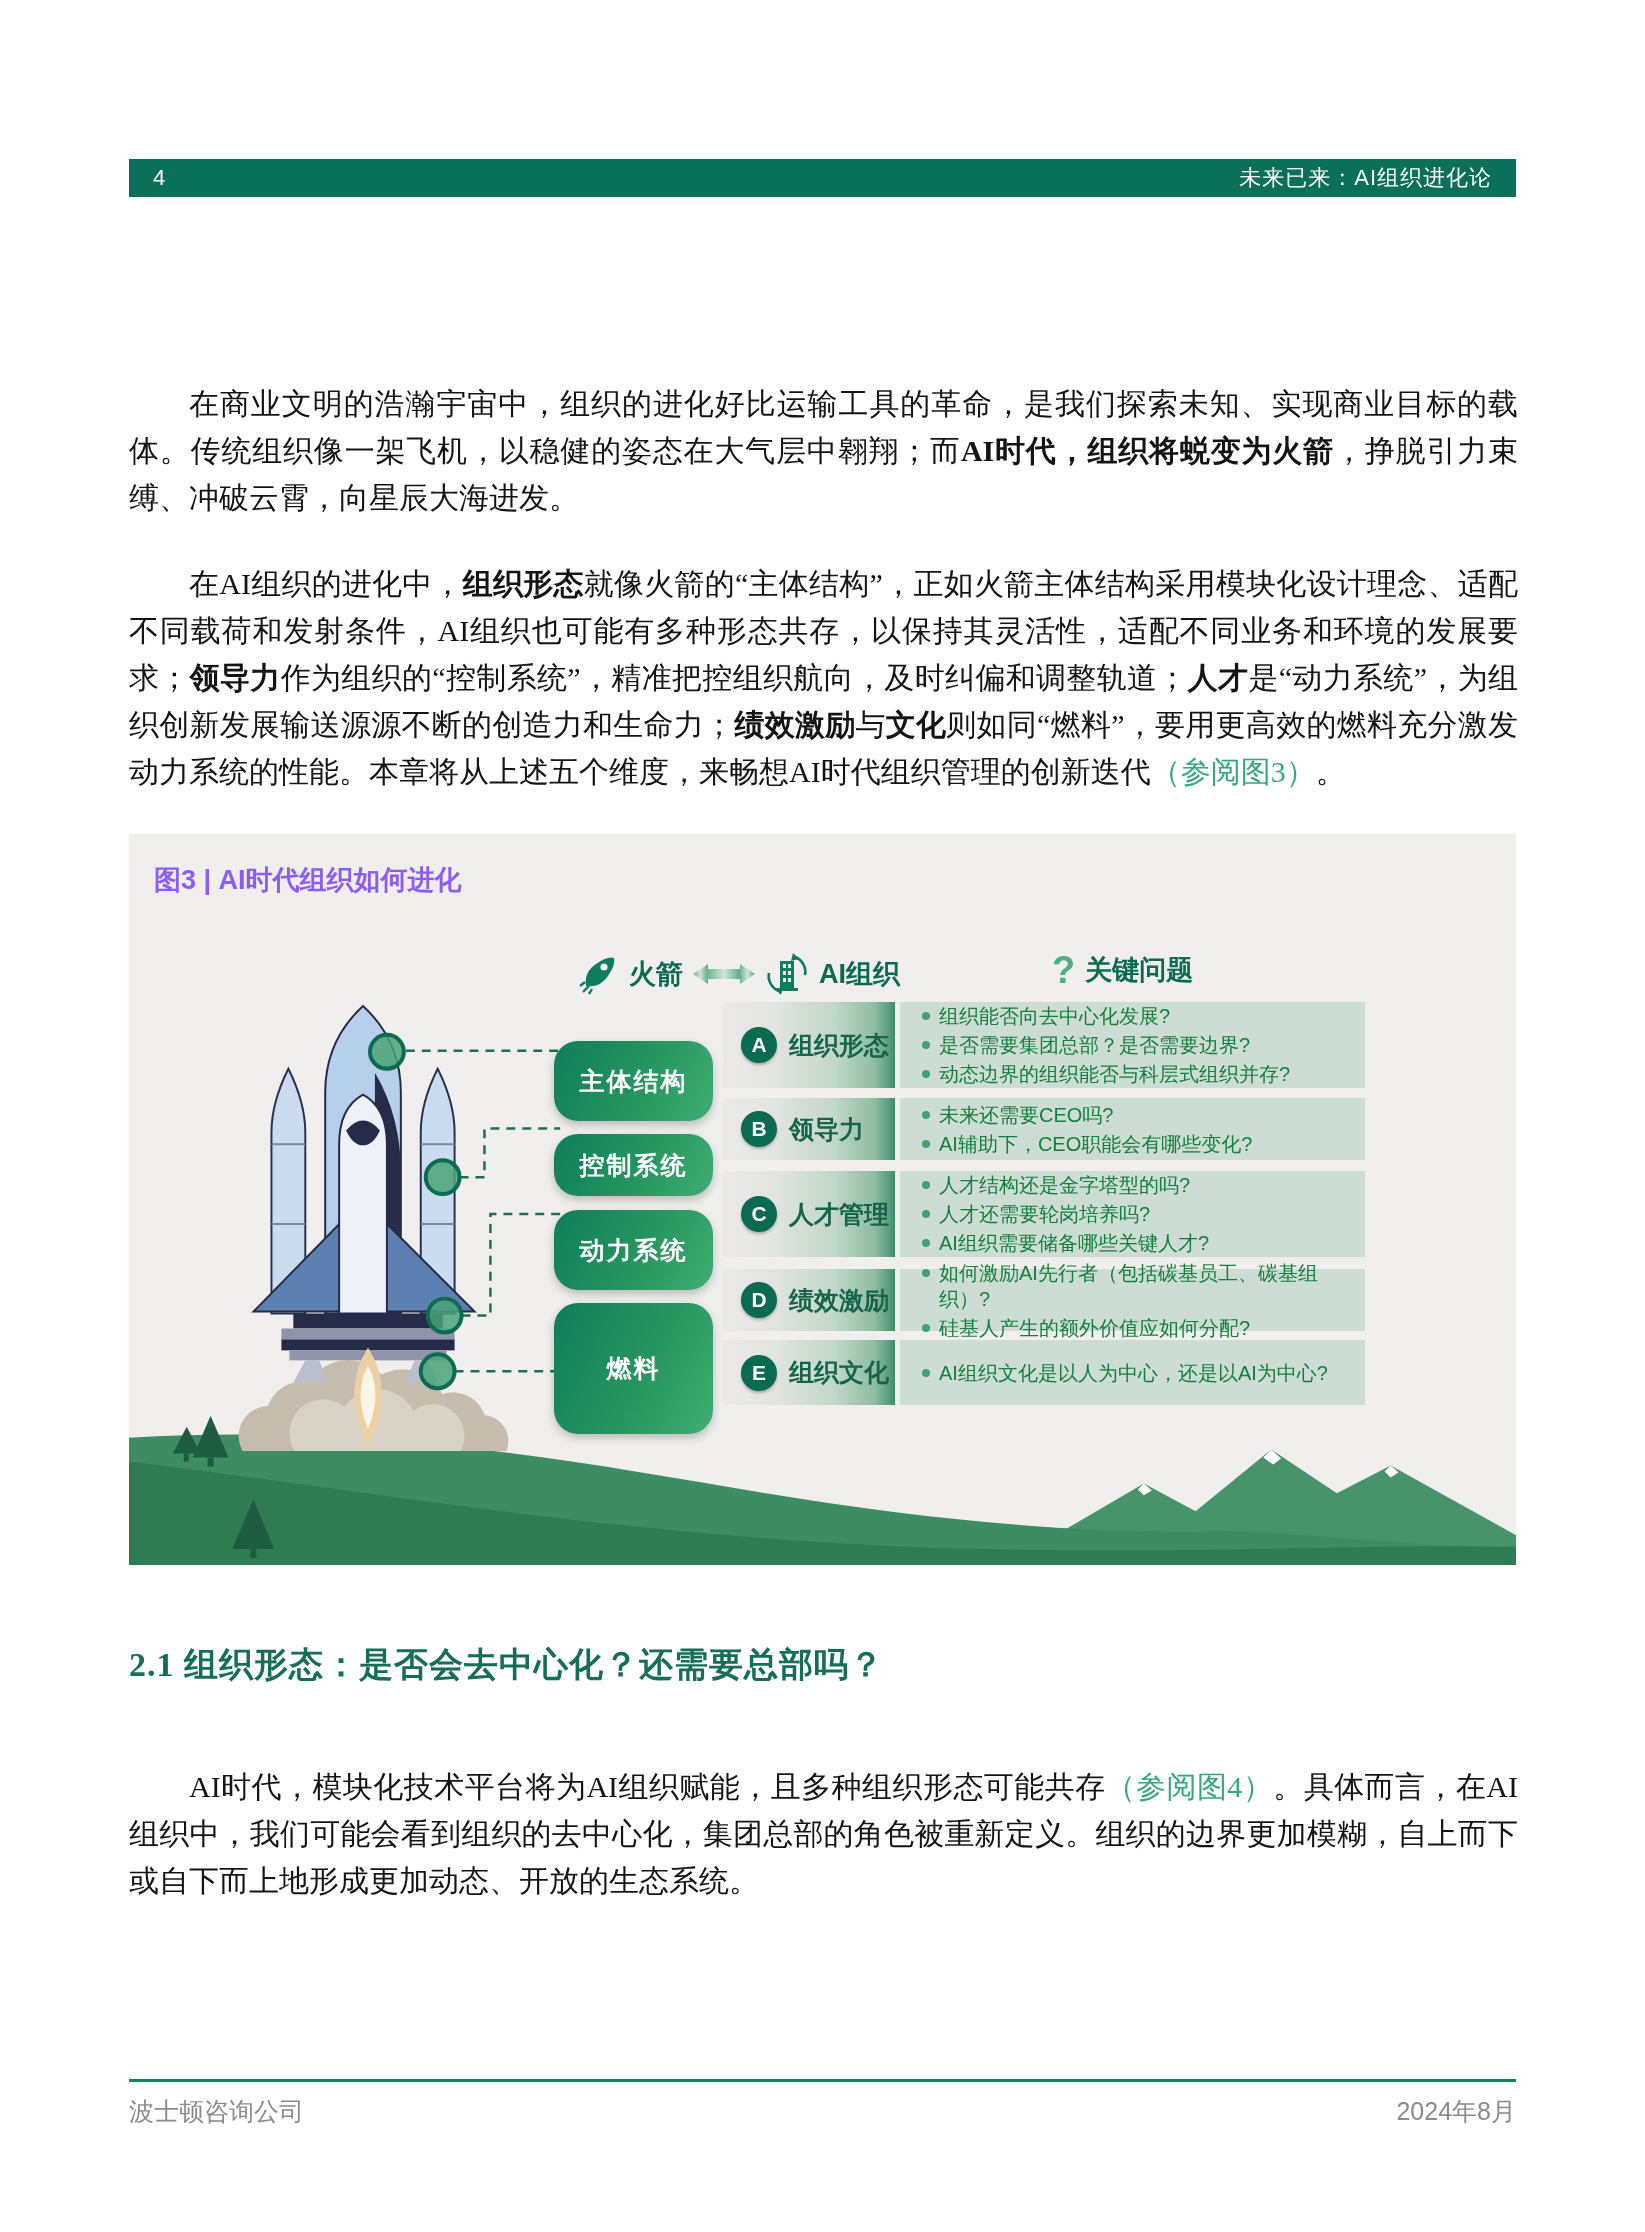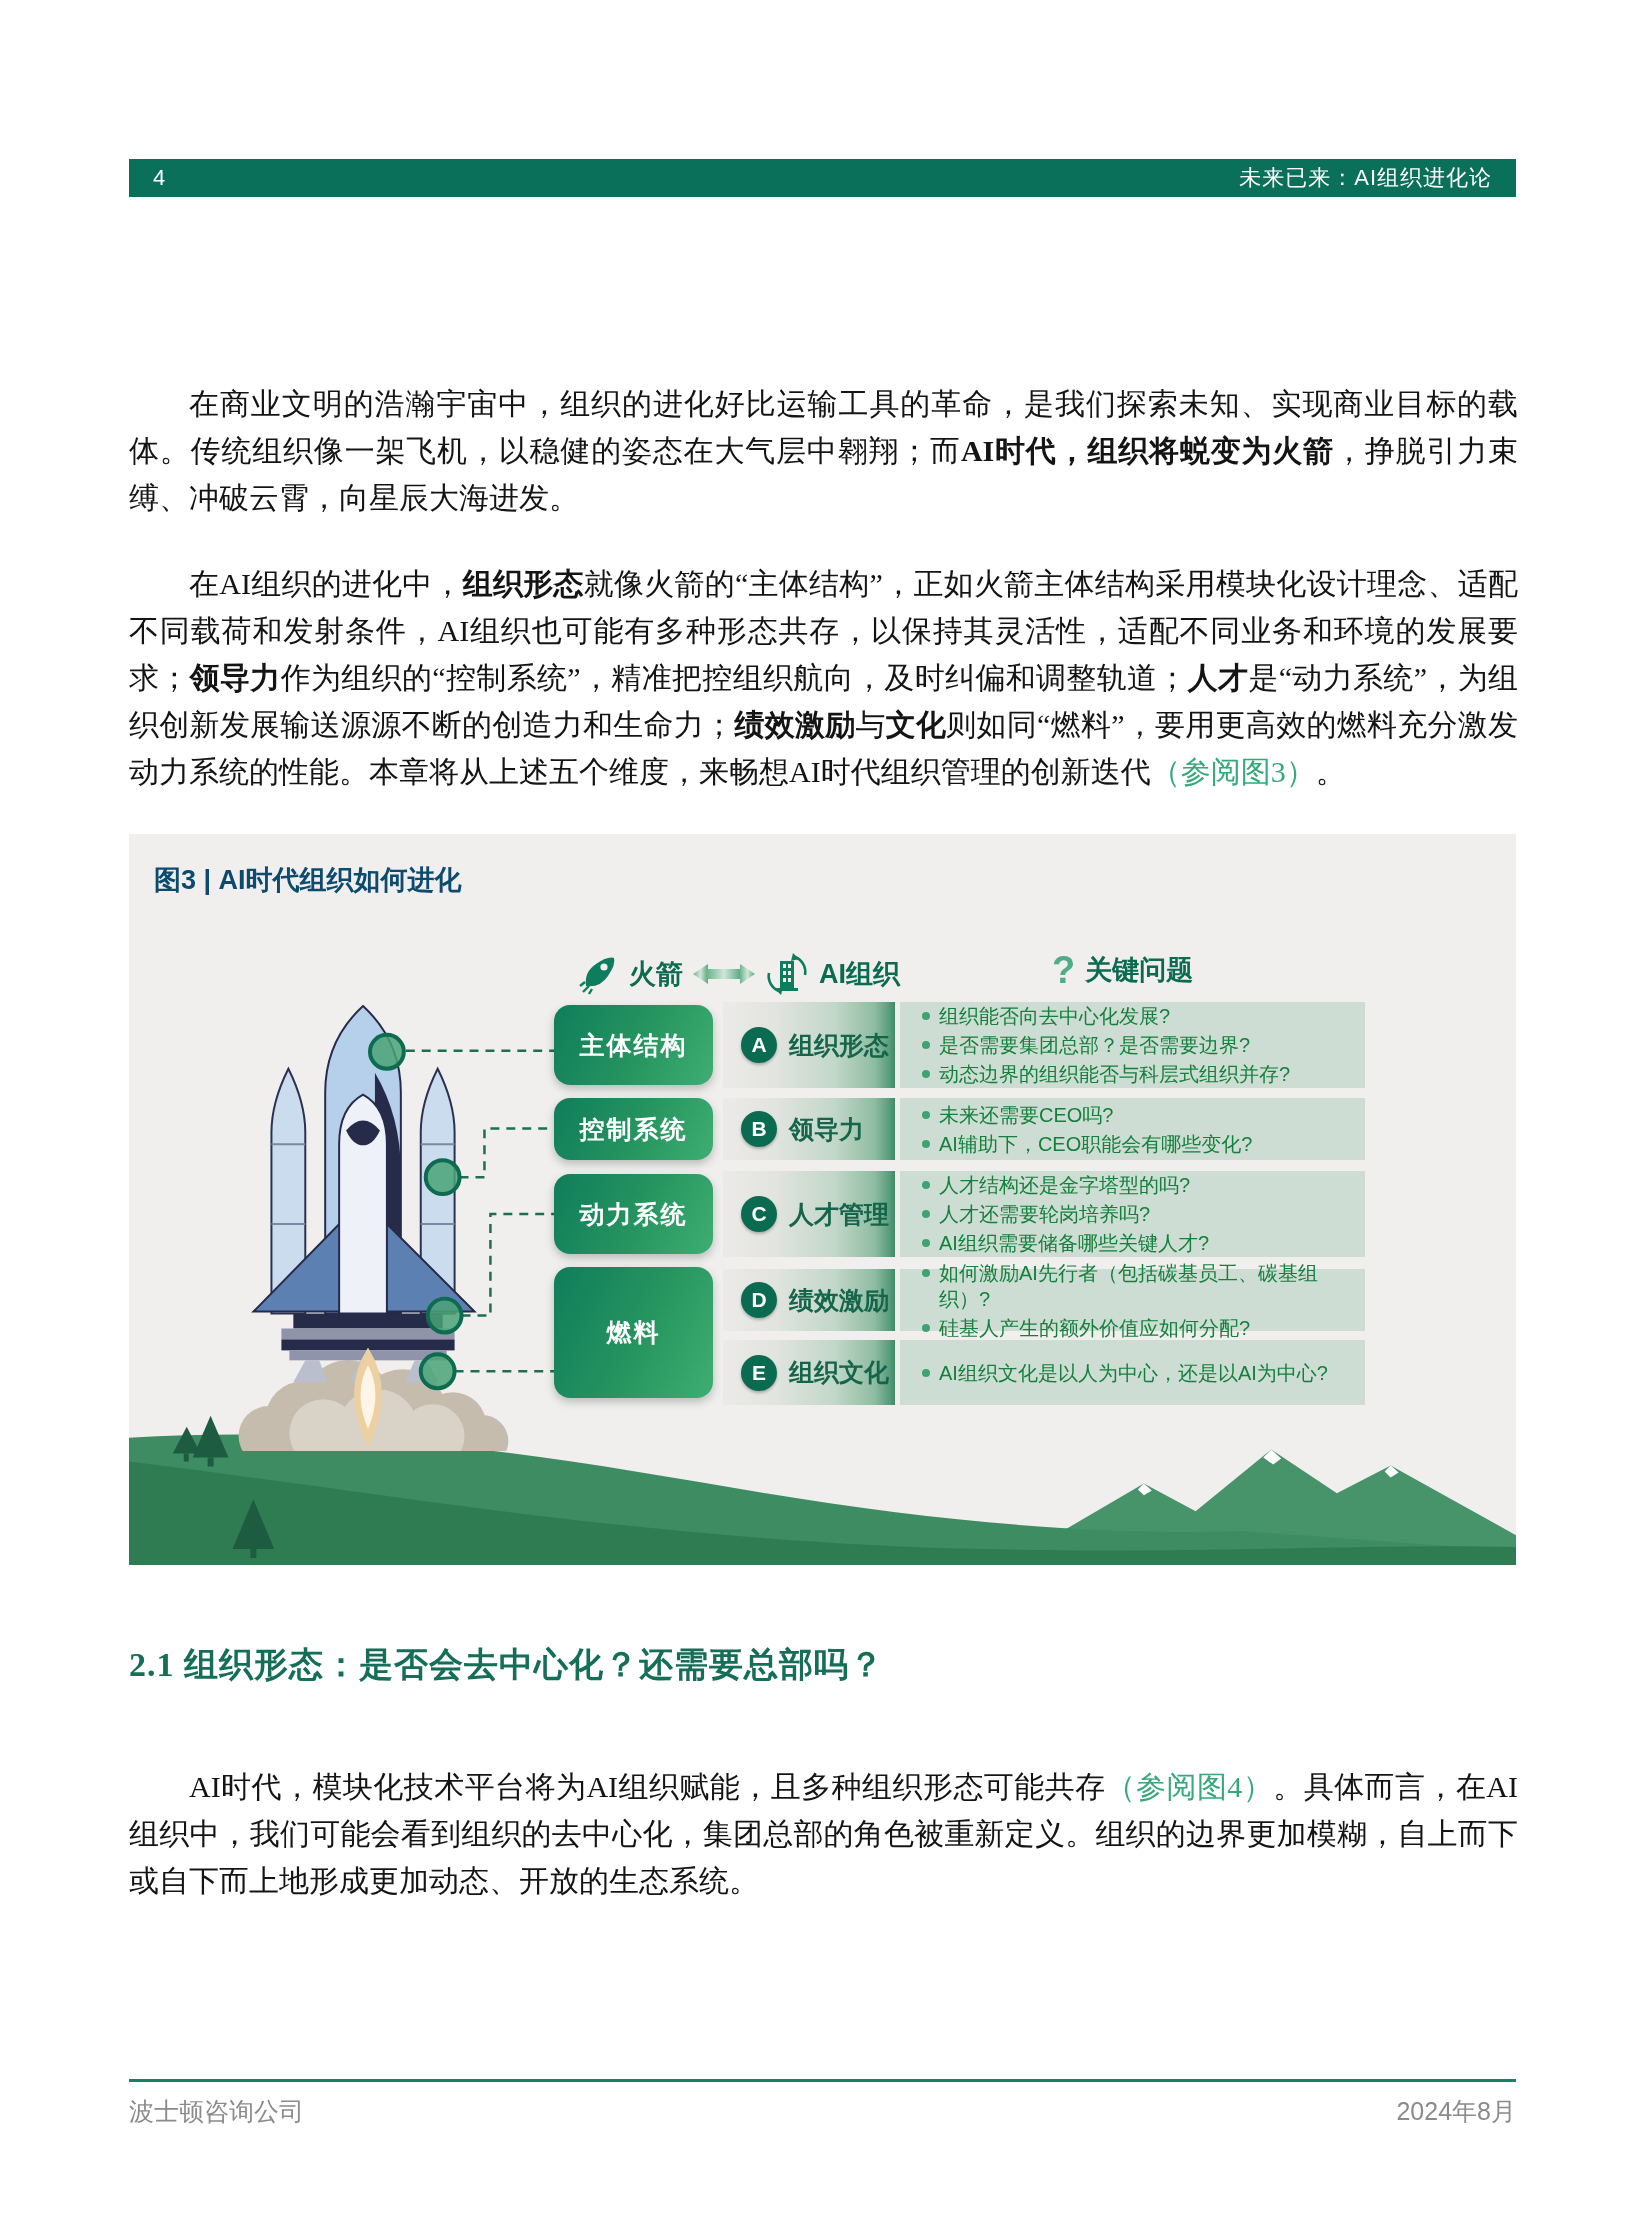--- a/index.html
+++ b/index.html
@@ -22,37 +22,37 @@
   
   .body-p{position:absolute;left:129px;width:1389px;font-size:30px;line-height:47px;
       text-align:justify;text-indent:2em;color:#141414;}
   .p1{top:350px;} .p2{top:530px;} .p3{top:1733px;}
   .body-p .b{font-weight:700;}
   .body-p .ref{color:#35a97c;}
 
   
   .figure{position:absolute;left:129px;top:834px;width:1387px;height:731px;
       background:#f0efee;overflow:hidden;font-family:"Liberation Sans",sans-serif;}
-  .fig-title{position:absolute;left:25px;top:28px;font-size:27px;font-weight:700;color:#0c4a6e;}
+  .fig-title{position:absolute;left:25px;top:28px;font-size:27px;font-weight:700;color:#8b5cf6;}
 
   .legend-group{position:absolute;top:117px;display:flex;align-items:center;gap:10px;}
   .legend-rocket{left:448px;}
   .legend-questions{left:923px;}
   .legend-label{font-size:27px;font-weight:700;color:#0b6b51;}
   .qmark{font-size:38px;font-weight:700;color:#4fae85;line-height:1;}
 
   .rocket-art{position:absolute;left:25px;top:149px;width:428px;height:468px;}
   .landscape-art{position:absolute;left:0;top:532px;width:1387px;height:199px;}
 
   
-  .gbox{position:absolute;left:425px;width:159px;border-radius:16px;
+  .gbox{position:absolute;left:425px;width:159px;border-radius:24px;
      background:linear-gradient(115deg,#0f7d5b 0%,#27955f 55%,#3fae73 100%);
      box-shadow:0 4px 8px rgba(20,40,30,.25);
      display:flex;align-items:center;justify-content:center;
-     color:#ffffff;font-size:25px;font-weight:700;letter-spacing:2px;}
+     color:#ffffff;font-size:25px;font-weight:700;letter-spacing:2px;margin-top:36px;}
   .gbox-a{top:171px;height:80px;} .gbox-b{top:264px;height:62px;}
   .gbox-c{top:340px;height:80px;} .gbox-f{top:433px;height:131px;}
 
   
   .lband{position:absolute;left:594px;width:172px;
      background:linear-gradient(90deg,#ebeae8 0%,#e2e4e0 30%,#c2d7c8 65%,#8fbda2 88%,#579b79 97%,#3f8a68 100%);
      display:flex;align-items:center;gap:12px;box-sizing:border-box;padding-left:18px;}
   .lband .badge{width:36px;height:36px;border-radius:50%;background:#0b6b50;flex:0 0 36px;
      display:flex;align-items:center;justify-content:center;color:#fff;font-size:21px;font-weight:700;
      box-shadow:0 2px 3px rgba(0,0,0,.25);}

